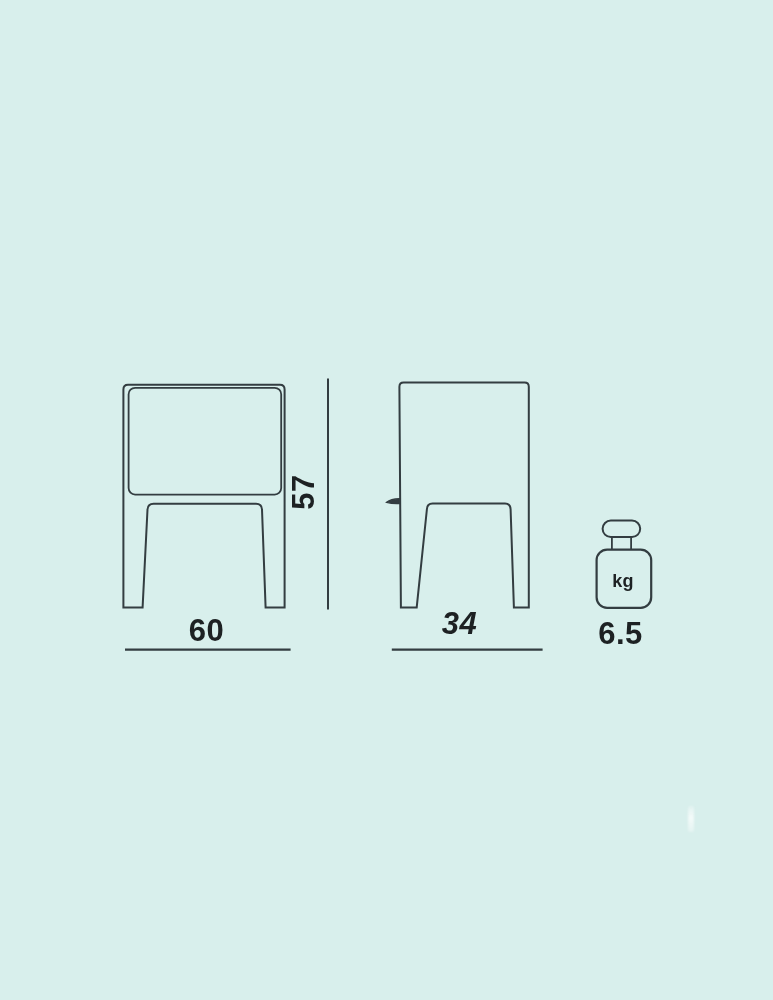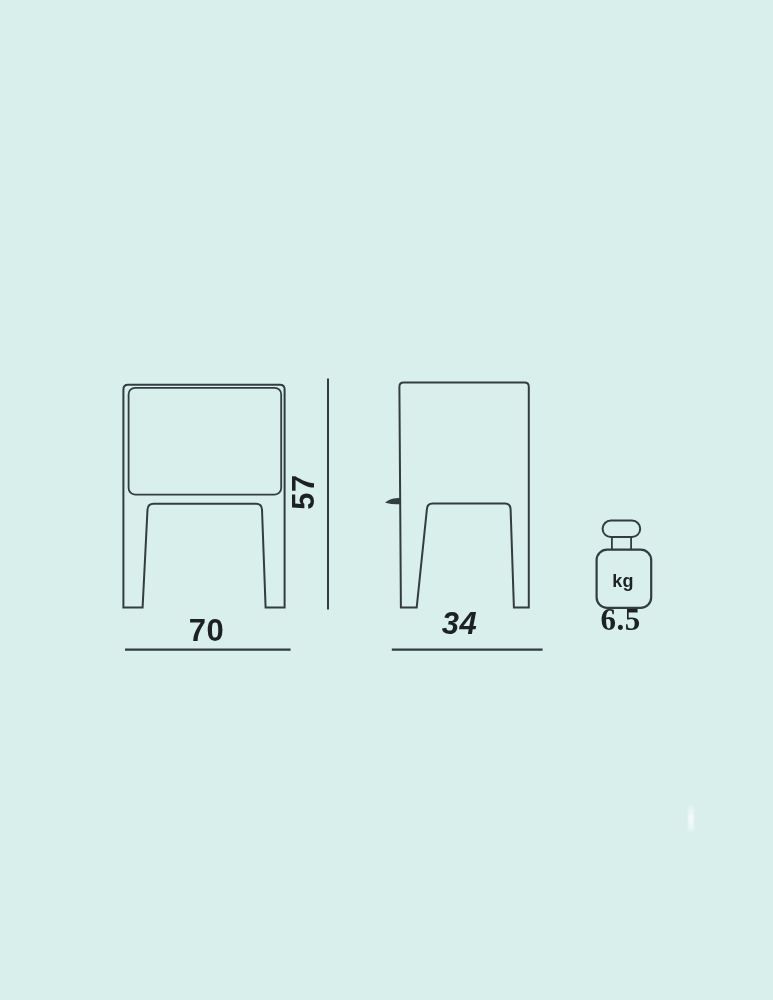--- a/index.html
+++ b/index.html
@@ -80,22 +80,22 @@
         <rect x="602.6" y="520.6" width="37.6" height="16.4" rx="8.2" stroke-width="2"></rect>
         <line x1="611.9" y1="536.8" x2="611.9" y2="549.8" stroke-width="1.8"></line>
         <line x1="631.1" y1="536.8" x2="631.1" y2="549.8" stroke-width="1.8"></line>
         <rect x="596.6" y="549.6" width="54.6" height="58.2" rx="10.5" stroke-width="2.2"></rect>
       </g>
     </g>
   </svg>
 
   <div class="dim-label rotated" style="left:303px;top:492px;">57</div>
 
-  <div class="dim-label" style="left:206.5px;top:630px;">70</div>
+  <div class="dim-label" style="left:206.5px;top:630px;">60</div>
 
   <div class="dim-label" style="left:459.5px;top:623px;font-style:italic;">34</div>
 
-  <div class="dim-label" style="left:620.5px;top:619px;font-family:Liberation Serif, serif;">6.5</div>
+  <div class="dim-label" style="left:620.5px;top:633px;">6.5</div>
 
   <div class="unit-label" style="left:623px;top:581px;">kg</div>
 
   <div class="faint-artifact"></div>
 </div>
 
 </body></html>

